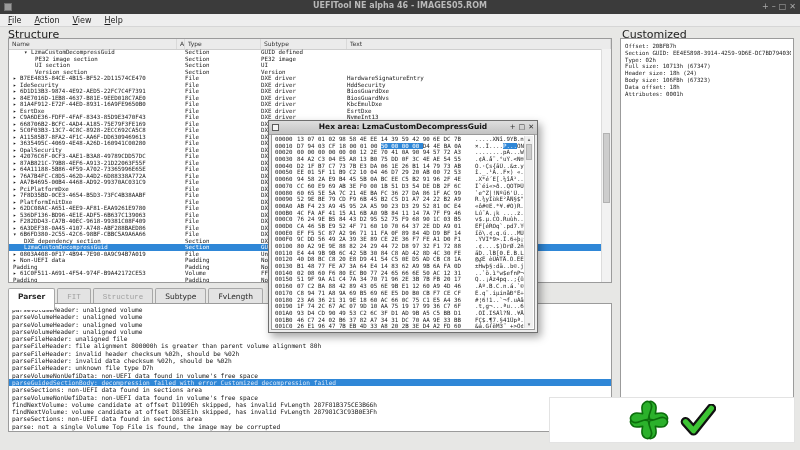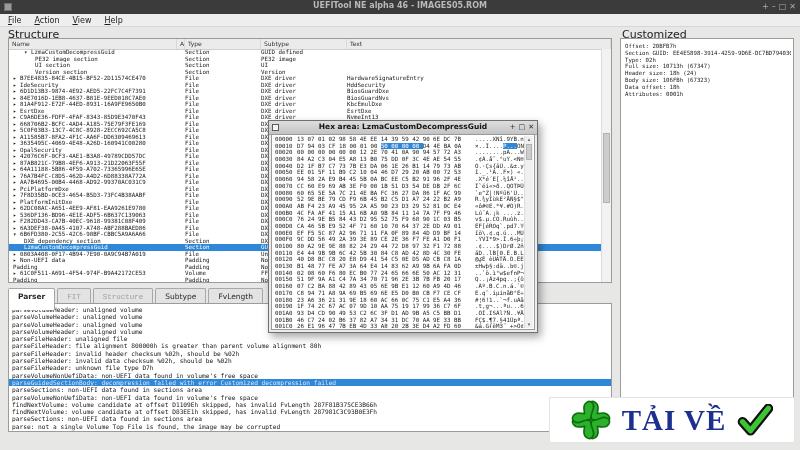--- a/index.html
+++ b/index.html
@@ -468,18 +468,17 @@
                         C18,8 20,11 20,11 C20,11 22,8 23.6,6.4 C27.5,2.6 33.4,4.5 33,9
                         C32.5,14.5 27,13.5 20,19 Z"></path>
     </defs>
     <g id="clover-g" stroke-width="1.6" stroke-linejoin="round" fill="#2bb12b" stroke="#0c6e0c">
       <use href="#leaf" transform="rotate(45 20 20)"></use>
       <use href="#leaf" transform="rotate(135 20 20)"></use>
       <use href="#leaf" transform="rotate(225 20 20)"></use>
       <use href="#leaf" transform="rotate(315 20 20)"></use>
     </g>
   </svg>
-  <span class="dl-text" style="color: rgb(29, 47, 143);">TẢI VỀ</span>
   <svg width="36" height="32" viewBox="0 0 40 36">
     <path id="chk-o" d="M6,20 L15,30 L35,5" fill="none" stroke-width="11" stroke-linecap="round" stroke-linejoin="round" stroke="#111111"></path>
     <path id="chk-i" d="M6,20 L15,30 L35,5" fill="none" stroke-width="6" stroke-linecap="round" stroke-linejoin="round" stroke="#3dc434"></path>
   </svg>
 </div>
 
 </body></html>

